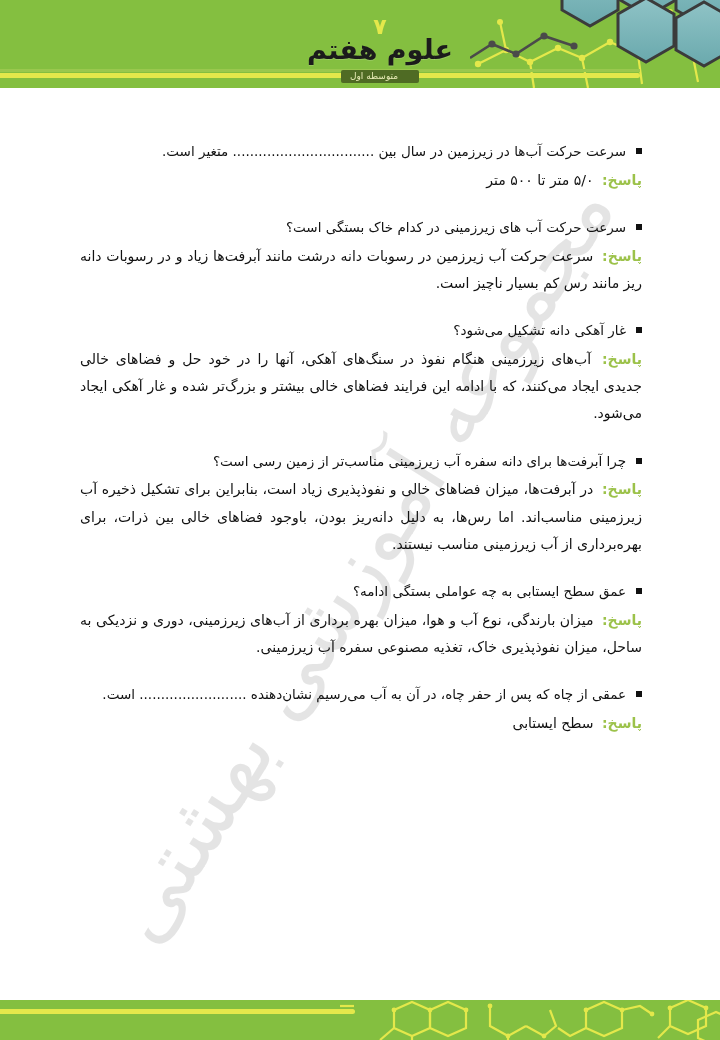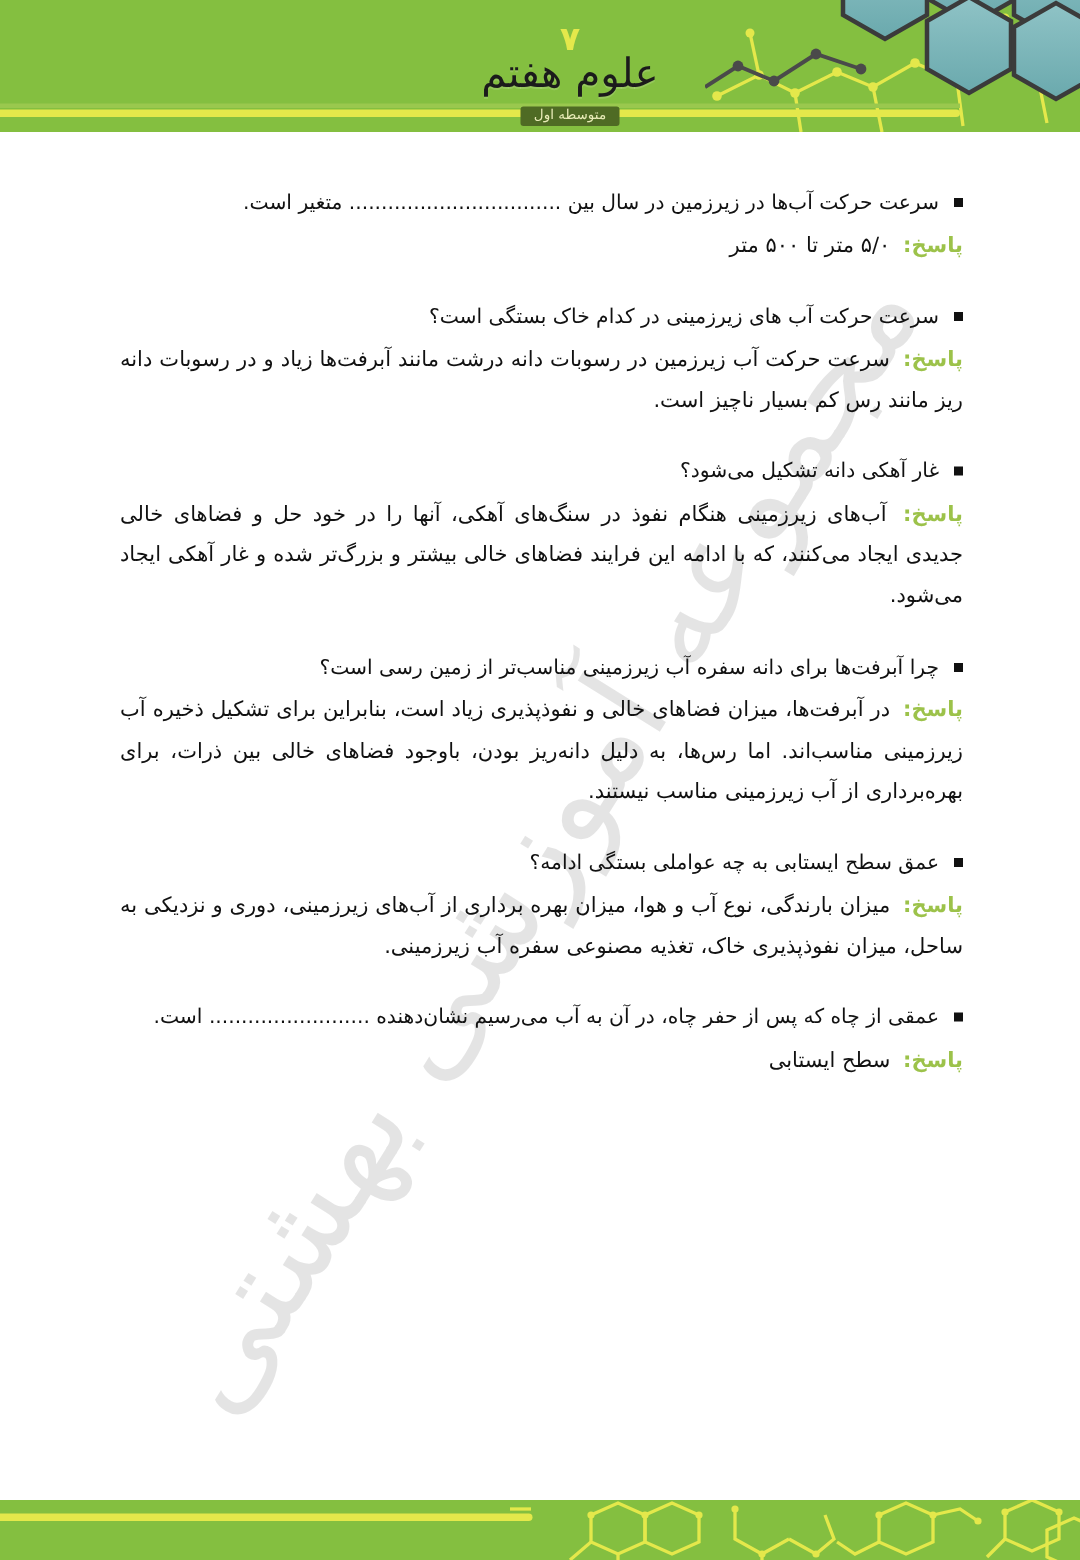--- a/index.html
+++ b/index.html
@@ -55,35 +55,35 @@
     font-size: 22px;
     line-height: 1;
     color: #e4e84b;
     font-weight: bold;
     letter-spacing: 0;
     margin-bottom: -2px;
     font-family: "DejaVu Sans", sans-serif;
   }
   .main-title {
     font-size: 27px;
-    font-weight: normal;
+    font-weight: bold;
     color: #1b1b1b;
     line-height: 1.05;
     letter-spacing: 1px;
     white-space: nowrap;
     text-shadow: 0 1px 0 rgba(255,255,255,0.15);
   }
   .sub-title-band {
     display: inline-block;
     margin-top: 1px;
     background: #4f6b24;
     color: #e9ecb8;
     font-size: 9px;
     letter-spacing: 1px;
-    padding: 1px 9px 2px 9px;
+    padding: 1px 21px 2px 9px;
     border-radius: 2px;
     white-space: nowrap;
   }
 
   
   .header-deco {
     position: absolute;
     right: 0;
     top: -8px;
     width: 250px;
@@ -139,21 +139,21 @@
     letter-spacing: 4px;
   }
 
   
   .content {
     position: absolute;
     left: 0;
     top: 88px;
     width: 720px;
     height: 912px;
-    padding: 36px 78px 0 78px;
+    padding: 52px 78px 0 78px;
     box-sizing: border-box;
     direction: rtl;
     z-index: 2;
   }
 
   .qa-block {
     margin-bottom: 22px;
     position: relative;
   }
 

